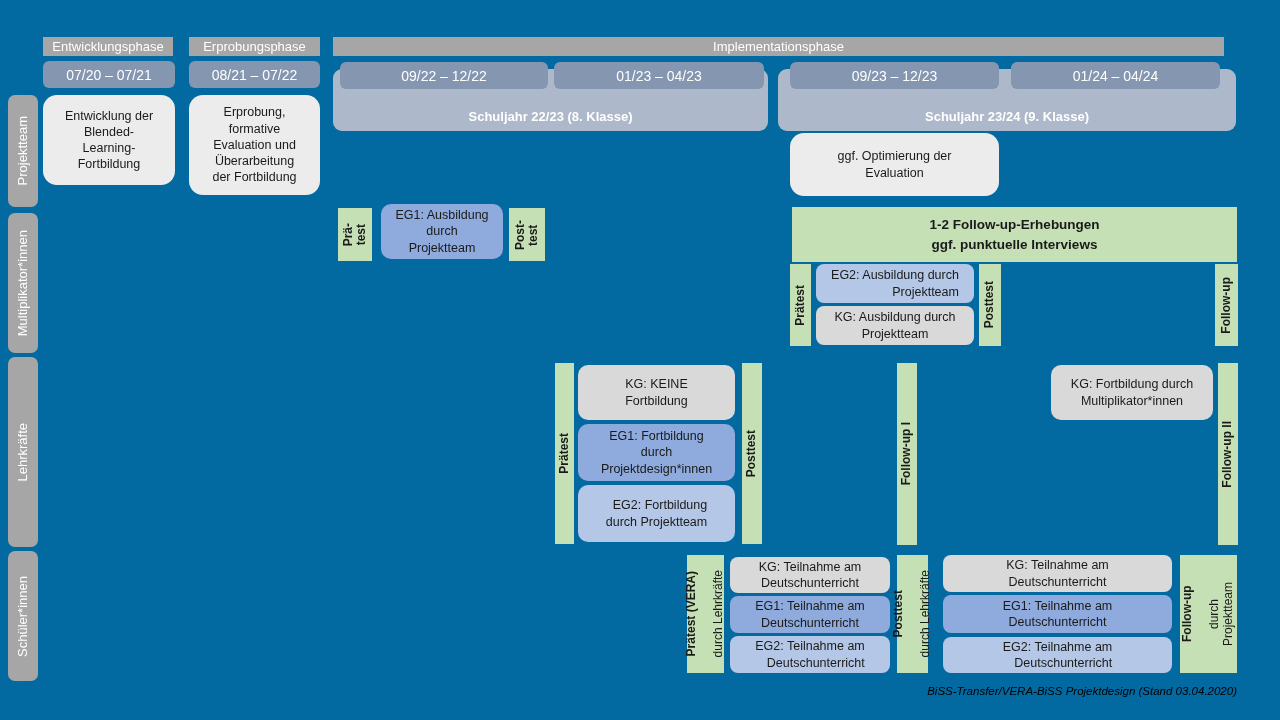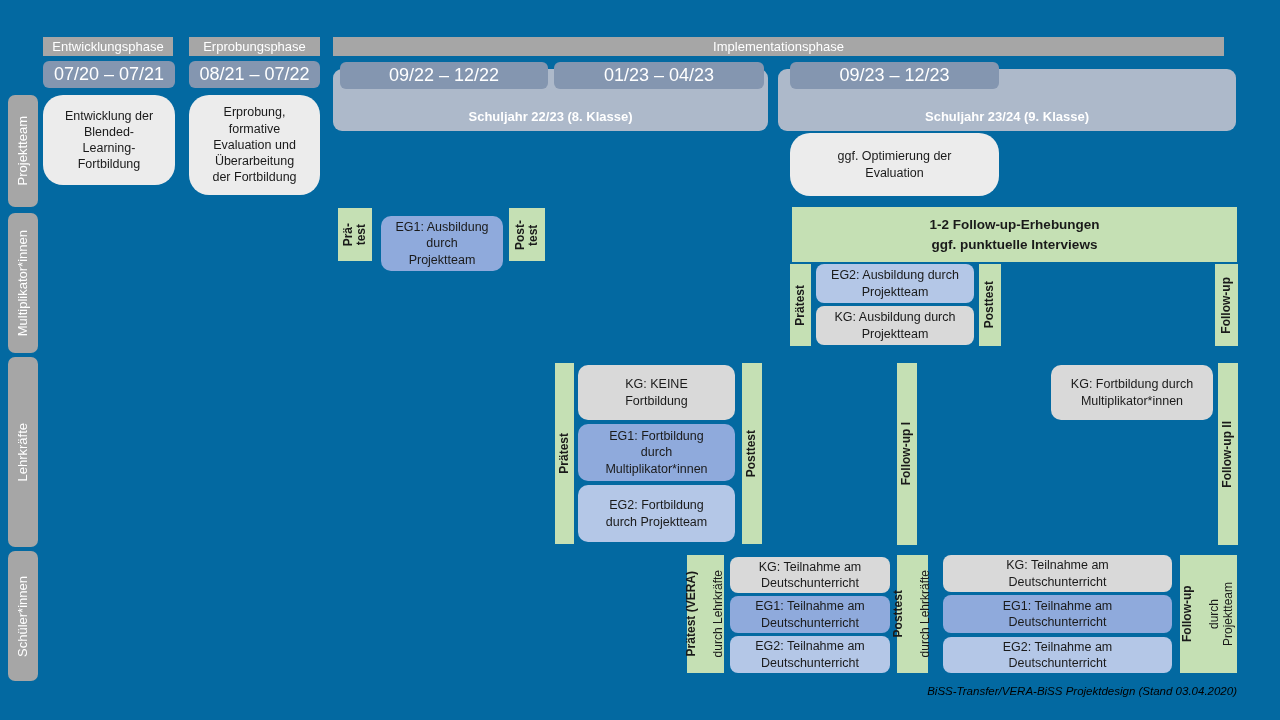--- a/index.html
+++ b/index.html
@@ -11,36 +11,36 @@
   #stage{
     position:relative;width:1280px;height:720px;background:#0369a1;overflow:hidden;
     font-family:Liberation Sans, sans-serif;color:var(--ink);
   }
   #stage > div{position:absolute;box-sizing:border-box;}
   .hdr{
     background:var(--phase-gray);color:#fff;font-size:13px;
     display:flex;align-items:center;justify-content:center;white-space:nowrap;
   }
   .date{
-    background:var(--date-blue);color:#fff;font-size:18px;border-radius:6px;
+    background:var(--date-blue);color:#fff;font-size:14px;border-radius:6px;
     display:flex;align-items:center;justify-content:center;white-space:nowrap;
   }
   .band{
     background:var(--band-blue);border-radius:9px;color:#fff;
     display:flex;align-items:flex-end;justify-content:center;
     font-size:13px;font-weight:bold;padding-bottom:7px;margin-top:8px;
   }
   .cell{
     display:flex;align-items:center;justify-content:center;text-align:center;
     white-space:pre-line;font-size:12.5px;line-height:1.3;padding:2px;
   }
-  .lgray{background:var(--light-gray);border-radius:20px;}
+  .lgray{background:var(--light-gray);border-radius:14px;}
   .kgray{background:var(--kg-gray);border-radius:10px;}
   .eg1{background:var(--eg1-blue);border-radius:10px;}
-  .eg2{background:var(--eg2-blue);border-radius:10px;}
+  .eg2{background:var(--eg2-blue);border-radius:10px;text-align:right;}
   .greenbox{background:var(--green);font-weight:bold;font-size:13.5px;line-height:1.45;}
   .vbar{
     background:var(--green);display:flex;align-items:center;justify-content:center;
   }
   .vtext{
     display:inline-block;writing-mode:vertical-rl;transform:rotate(180deg);
     white-space:pre-line;text-align:center;font-weight:bold;font-size:12px;line-height:1.12;
   }
   .vtext .vb{display:block;font-weight:bold;}
   .vtext .vr{display:block;font-weight:normal;white-space:pre-line;}
@@ -61,20 +61,21 @@
   <div class="hdr" style="left:333px;top:37px;width:891px;height:19px">Implementationsphase</div>
 
   <div class="band" style="left:333px;top:61px;width:435px;height:62px">Schuljahr 22/23 (8. Klasse)</div>
   <div class="band" style="left:778px;top:61px;width:458px;height:62px">Schuljahr 23/24 (9. Klasse)</div>
 
   <div class="date" style="left:43px;top:61px;width:132px;height:27px">07/20 – 07/21</div>
   <div class="date" style="left:189px;top:61px;width:131px;height:27px">08/21 – 07/22</div>
   <div class="date" style="left:340px;top:62px;width:208px;height:27px">09/22 – 12/22</div>
   <div class="date" style="left:554px;top:62px;width:210px;height:27px">01/23 – 04/23</div>
   <div class="date" style="left:790px;top:62px;width:209px;height:27px">09/23 – 12/23</div>
+  <div class="date" style="left:1011px;top:62px;width:209px;height:27px">01/24 – 04/24</div>
 
   <div class="rowlabel" style="left:8px;top:95px;width:30px;height:112px">
     <span class="vtext">Projektteam</span>
   </div>
   <div class="rowlabel" style="left:8px;top:213px;width:30px;height:140px">
     <span class="vtext">Multiplikator*innen</span>
   </div>
   <div class="rowlabel" style="left:8px;top:357px;width:30px;height:190px">
     <span class="vtext">Lehrkräfte</span>
   </div>
@@ -91,21 +92,21 @@
 Evaluation und
 Überarbeitung
 der Fortbildung</div>
   <div class="cell lgray" style="left:790px;top:133px;width:209px;height:63px">ggf. Optimierung der
 Evaluation</div>
 
   <div class="vbar" style="left:338px;top:208px;width:34px;height:53px">
     <span class="vtext">Prä-
 test</span>
   </div>
-  <div class="cell eg1" style="left:381px;top:216px;width:122px;height:55px">EG1: Ausbildung
+  <div class="cell eg1" style="left:381px;top:204px;width:122px;height:55px">EG1: Ausbildung
 durch
 Projektteam</div>
   <div class="vbar" style="left:509px;top:208px;width:36px;height:53px">
     <span class="vtext">Post-
 test</span>
   </div>
   <div class="cell greenbox" style="left:792px;top:207px;width:445px;height:55px">1-2 Follow-up-Erhebungen
 ggf. punktuelle Interviews</div>
 
   <div class="vbar" style="left:790px;top:264px;width:21px;height:82px">
@@ -122,21 +123,21 @@
     <span class="vtext">Follow-up</span>
   </div>
 
   <div class="vbar" style="left:555px;top:363px;width:19px;height:181px">
     <span class="vtext">Prätest</span>
   </div>
   <div class="cell kgray" style="left:578px;top:365px;width:157px;height:55px">KG: KEINE
 Fortbildung</div>
   <div class="cell eg1" style="left:578px;top:424px;width:157px;height:57px">EG1: Fortbildung
 durch
-Multiplikator*innen</div>
+Projektdesign*innen</div>
   <div class="cell eg2" style="left:578px;top:485px;width:157px;height:57px">EG2: Fortbildung
 durch Projektteam</div>
   <div class="vbar" style="left:742px;top:363px;width:20px;height:181px">
     <span class="vtext">Posttest</span>
   </div>
   <div class="vbar" style="left:897px;top:363px;width:20px;height:182px">
     <span class="vtext">Follow-up I</span>
   </div>
   <div class="cell kgray" style="left:1051px;top:365px;width:162px;height:55px">KG: Fortbildung durch
 Multiplikator*innen</div>

